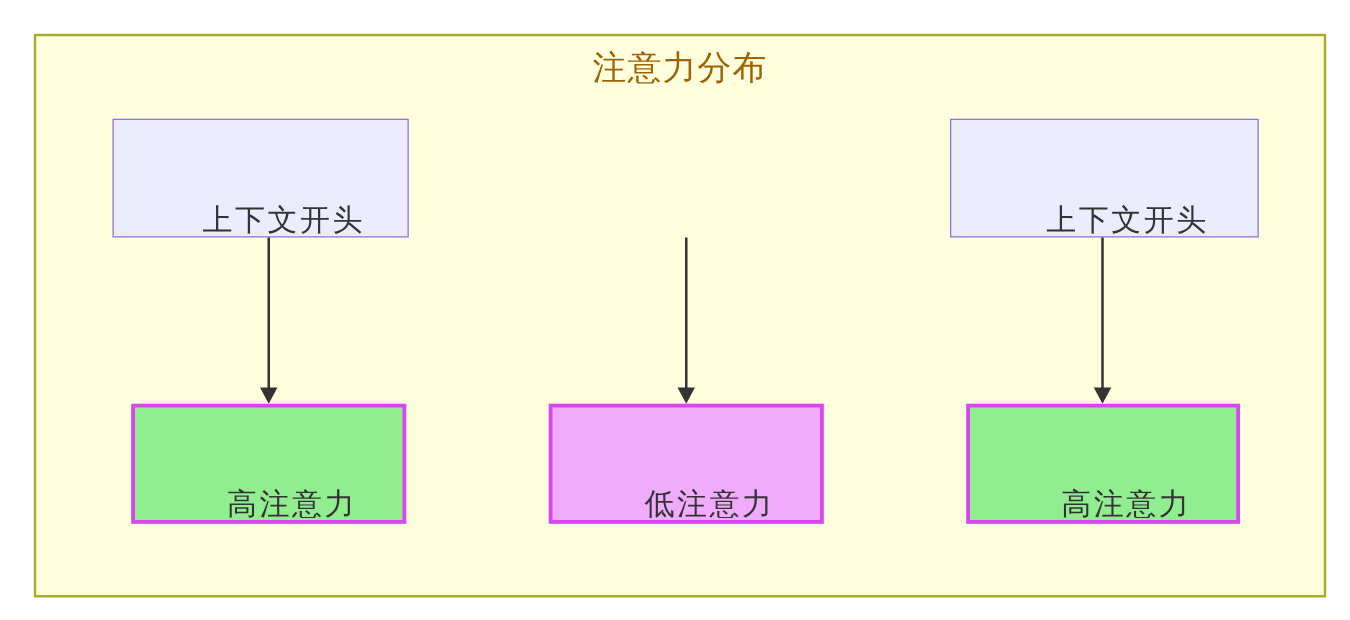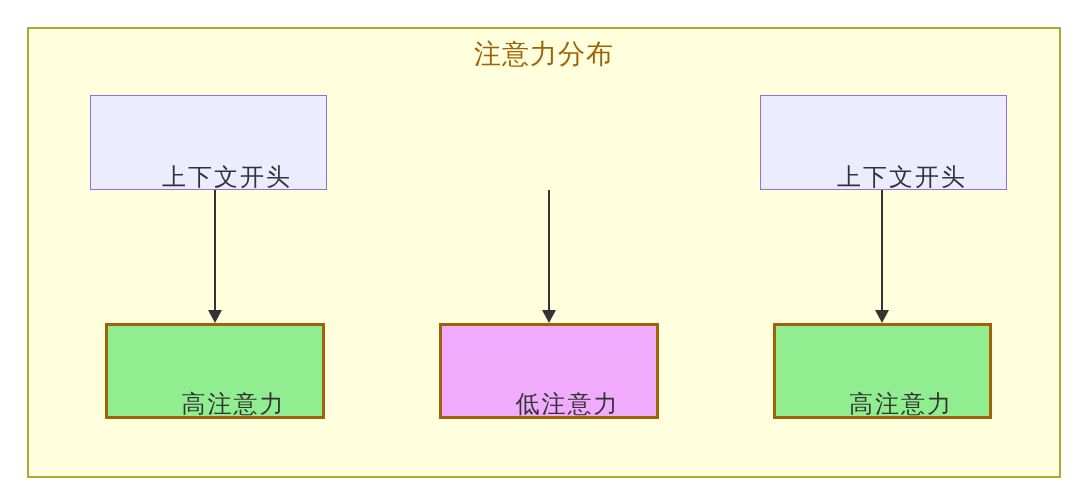--- a/index.html
+++ b/index.html
@@ -55,21 +55,21 @@
   }
   
   .node.source {
     background: #ececff;
     border: 1px solid #9370db;
     top: 66px;
     height: 95px;
   }
   
   .node.result {
-    border: 3px solid #a16207;
+    border: 3px solid #d946ef;
     top: 294px;
     height: 96px;
   }
   .node.high { background: #90ee90; }
   .node.low  { background: #f0abfc; }
   
   .edge {
     position: absolute;
     width: 14px;
     top: 161px;

